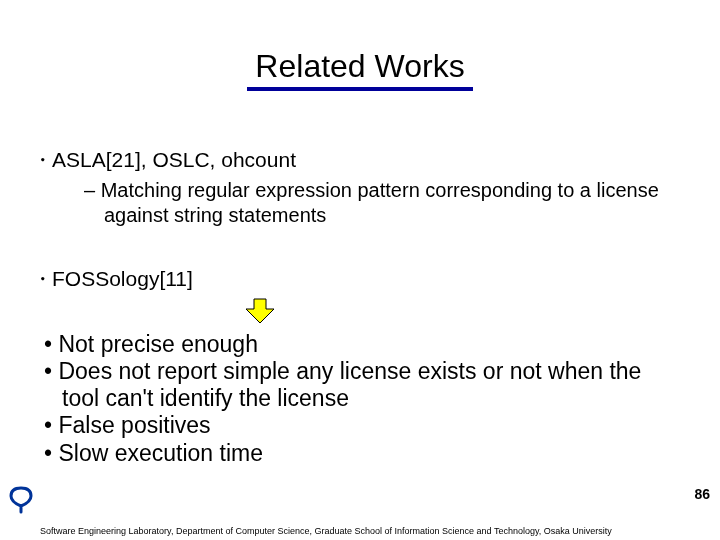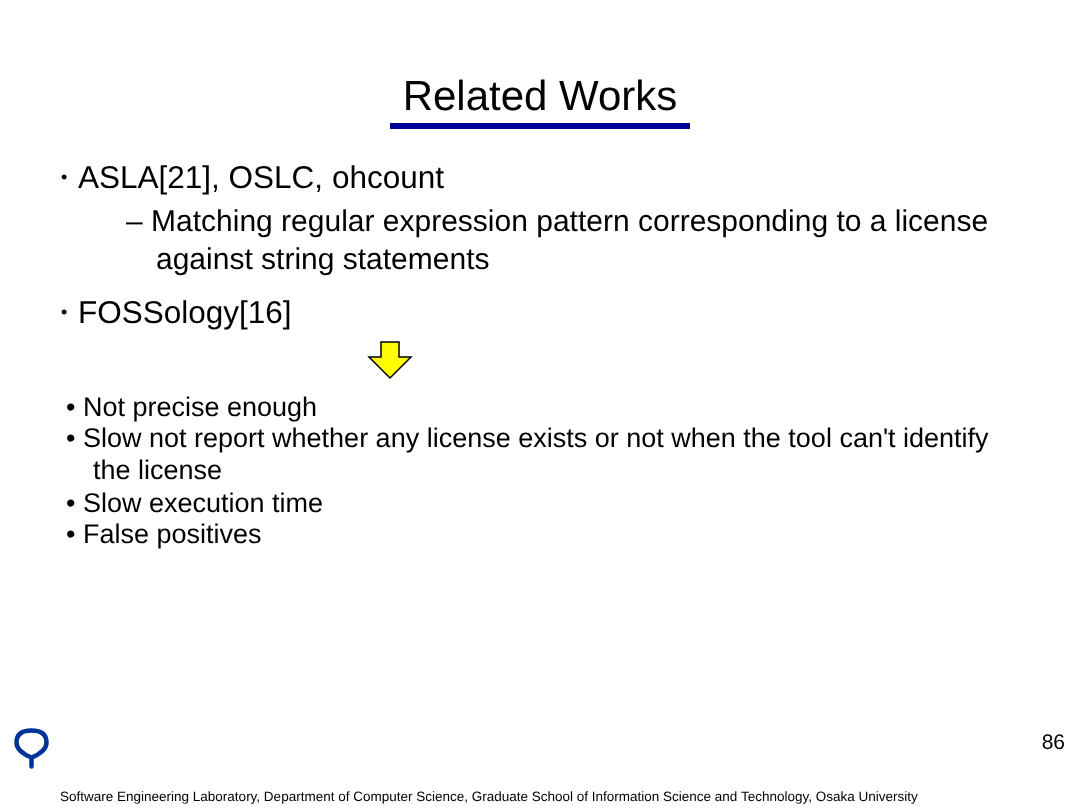--- a/index.html
+++ b/index.html
@@ -10,33 +10,34 @@
     font-family: Arial, "Helvetica Neue", sans-serif;
     position: relative;
     overflow: hidden;
   }
   .title-wrap {
     text-align: center;
     padding-top: 48px;
   }
   .title {
     display: inline-block;
-    font-size: 28px;
+    font-size: 32px;
     font-weight: 400;
     font-family: "MS PGothic", "Arial", sans-serif;
     border-bottom: 4px solid #000099;
     padding: 0 8px 2px 8px;
   }
   .content {
     padding: 18px 38px 0 38px;
   }
   .top-item {
     font-size: 21px;
     font-family: "MS PGothic", Arial, sans-serif;
     margin-bottom: 4px;
+    margin-top: 37px;
   }
   .top-item::before {
     content: "・";
     color: #000;
     display: inline-block;
     width: 20px;
     margin-left: -6px;
   }
   .sub-item {
     font-size: 20px;
@@ -49,37 +50,38 @@
   }
   .sub-item::before {
     content: "– ";
   }
   .arrow-wrap {
     text-align: center;
     margin: 4px 0 2px -200px;
   }
   .arrow svg { display: inline-block; }
   .bot-item {
-    font-size: 18px;
+    font-size: 23px;
     font-family: Arial, sans-serif;
     margin-left: 6px;
     text-indent: -18px;
     padding-left: 18px;
     line-height: 1.18;
     margin-bottom: 0px;
   }
   .bot-item::before {
     content: "•  ";
   }
   .page-num {
     position: absolute;
     right: 10px;
     bottom: 38px;
     font-size: 14px;
     font-family: Arial, sans-serif;
+    font-weight: bold;
   }
   .footer {
     position: absolute;
     left: 40px;
     bottom: 4px;
     font-size: 9px;
     font-family: "MS PGothic", Arial, sans-serif;
   }
   .logo {
     position: absolute;
@@ -92,34 +94,34 @@
 
 <div class="title-wrap">
   <span class="title">Related Works</span>
 </div>
 
 <div class="content">
 
   <div class="top-item"><span>ASLA[21], OSLC, ohcount</span></div>
   <div class="sub-item">Matching regular expression pattern corresponding to a license against string statements</div>
 
-  <div class="top-item"><span>FOSSology[16]</span></div>
+  <div class="top-item"><span>FOSSology[11]</span></div>
 
   <div class="arrow-wrap">
     <span class="arrow">
       <svg width="34" height="28" viewBox="0 0 34 28">
         <path d="M11 2 L23 2 L23 12 L31 12 L17 26 L3 12 L11 12 Z" fill="#ffff00" stroke="#000" stroke-width="1"></path>
       </svg>
     </span>
   </div>
 
   <div class="bot-item">Not precise enough</div>
-  <div class="bot-item">Slow not report whether any license exists or not when the tool can't identify the license</div>
+  <div class="bot-item">Does not report simple any license exists or not when the tool can't identify the license</div>
+  <div class="bot-item">False positives</div>
   <div class="bot-item">Slow execution time</div>
-  <div class="bot-item">False positives</div>
 
 </div>
 
 <div class="page-num">86</div>
 
 <div class="logo">
   <svg width="30" height="30" viewBox="0 0 30 30">
     <path d="M5 12 Q5 4 15 4 Q25 4 25 12 Q25 18 15 22 Q5 18 5 12 Z M15 22 L15 28" fill="none" stroke="#003399" stroke-width="3" stroke-linecap="round"></path>
   </svg>
 </div>

